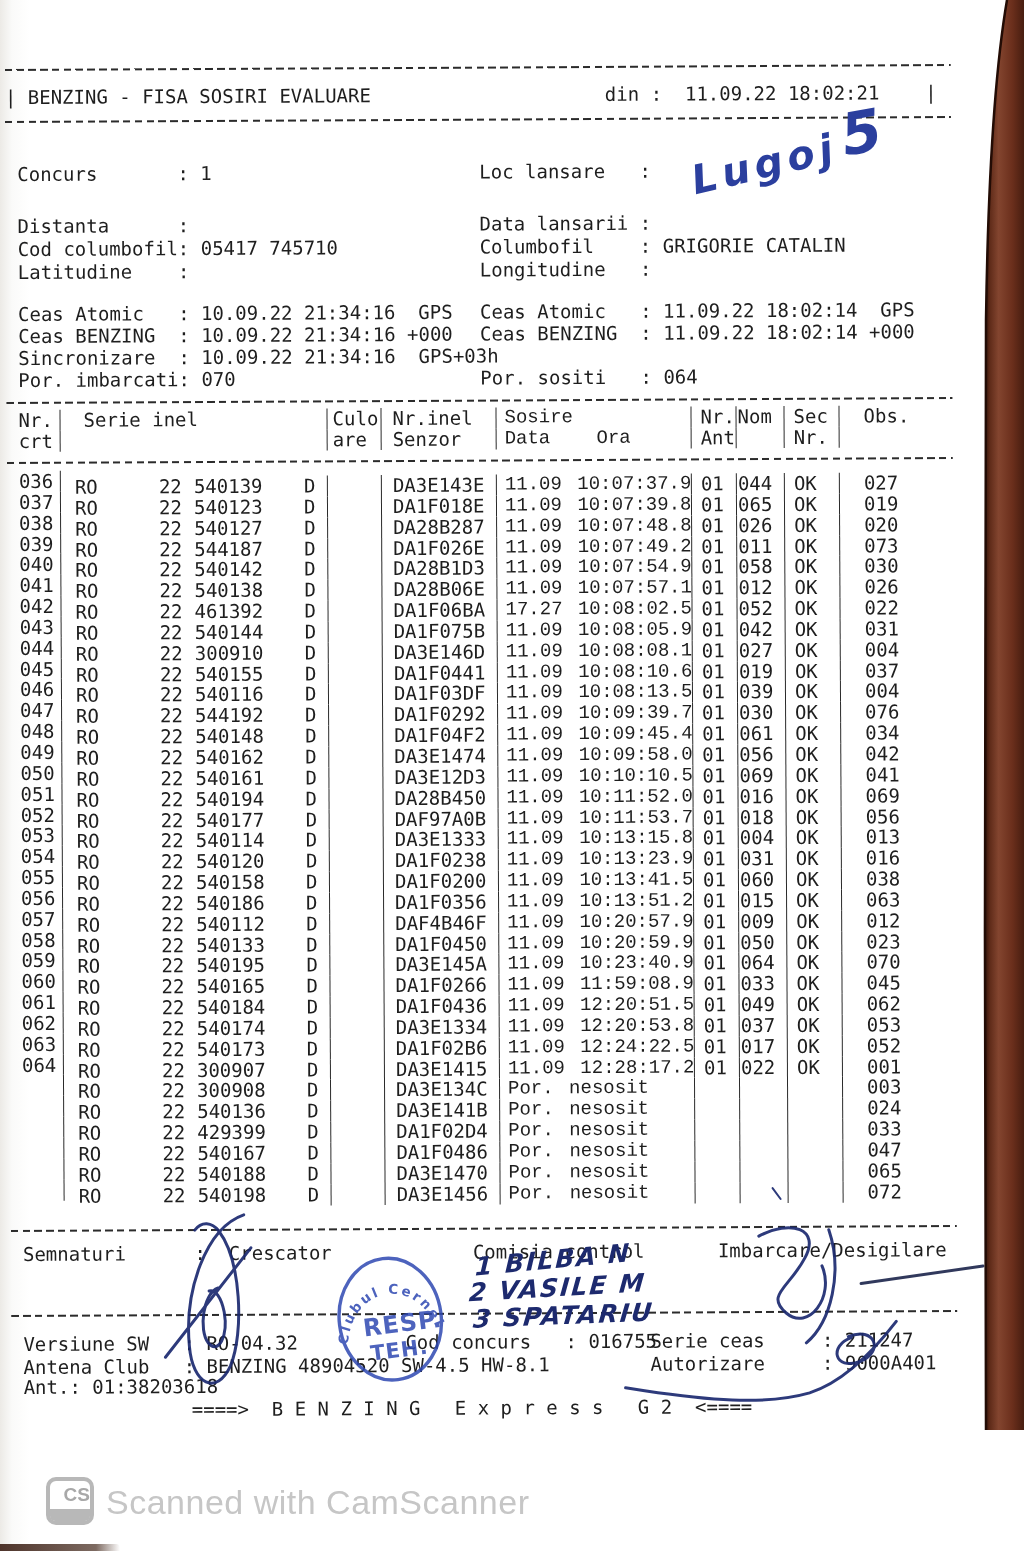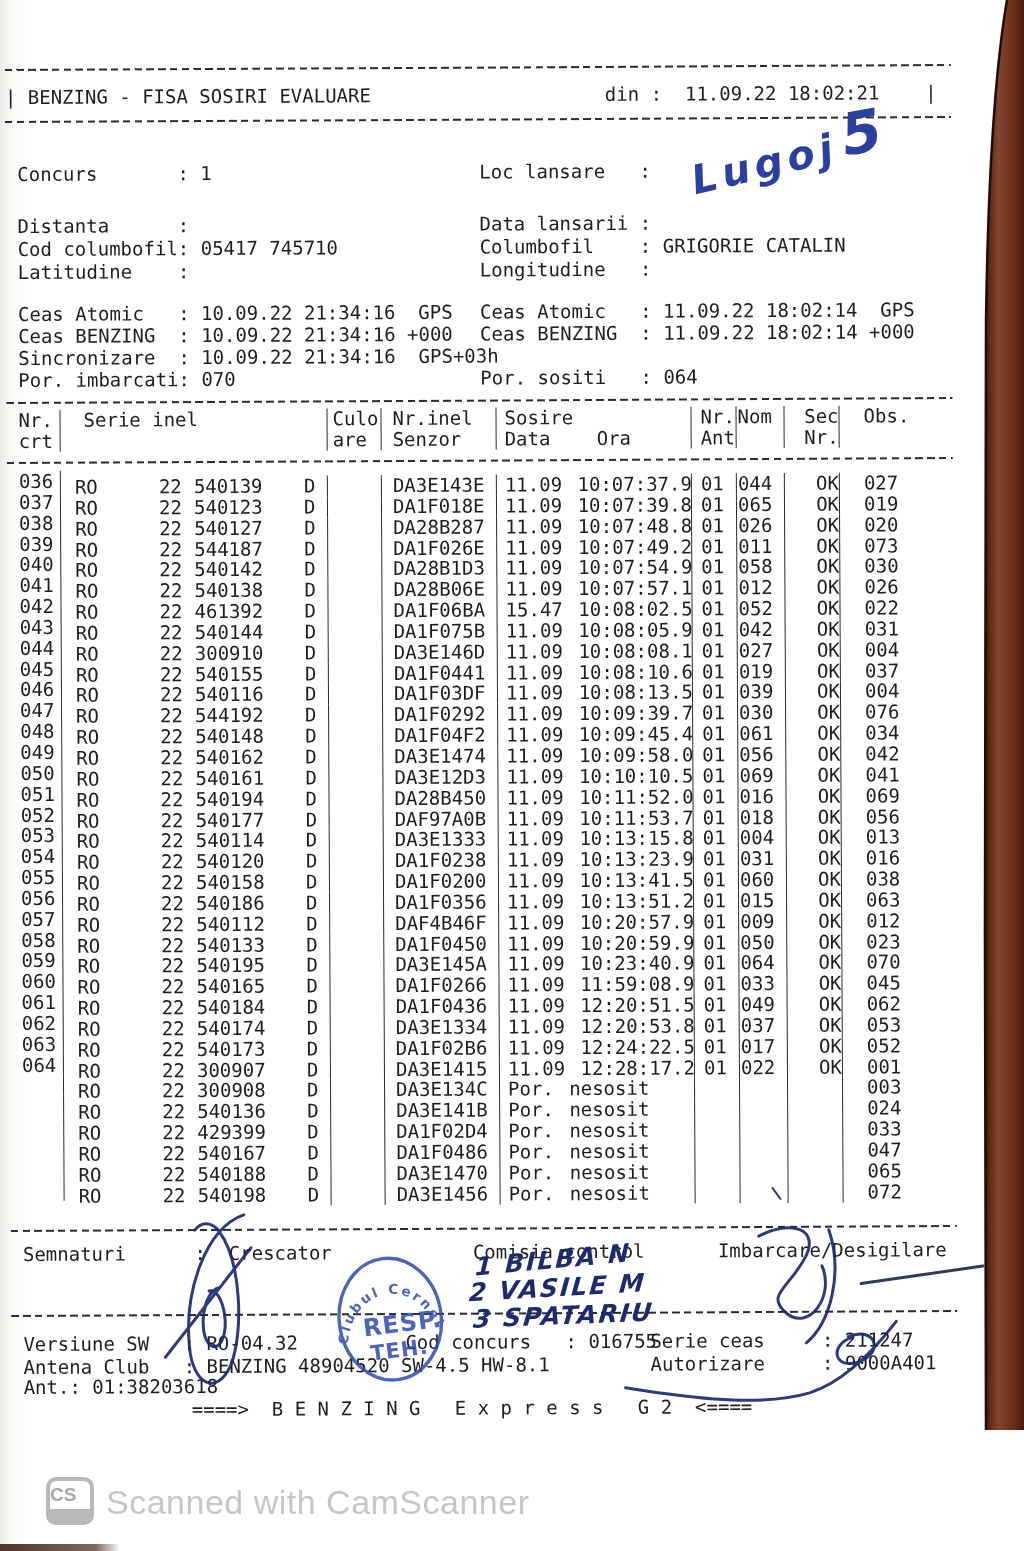--- a/index.html
+++ b/index.html
@@ -16,42 +16,42 @@
   .ttable{position:absolute;left:18px;}
   .trow{display:grid;grid-template-columns:44px 98px 35px 108px 25px 54px 115px 195px 45px 48px 55px 117px;
         height:20.85px;line-height:20.85px;font-size:19px;color:#1e1e1e;}
   .trow .c{box-sizing:border-box;white-space:pre;overflow:visible;}
   .c-crt{padding-left:2px;border-right:1.6px solid #2b2b2b;}
   .tbody .c-crt{position:relative;top:-6px;}
   .c-country{padding-left:14px;}
   .c-color{padding-left:2px;}
   .c-culo{border-left:1.6px solid #2b2b2b;padding-left:5px;}
   .c-senzor{border-left:1.6px solid #2b2b2b;padding-left:11px;}
-  .c-arr{border-left:1.6px solid #2b2b2b;padding-left:8px;word-spacing:4px;}
+  .c-arr{border-left:1.6px solid #2b2b2b;padding-left:8px;word-spacing:4px;font-family:Liberation Mono, monospace;}
   .c-ant{border-left:1.6px solid #2b2b2b;padding-left:9px;}
   .c-nom{border-left:1.6px solid #2b2b2b;padding-left:1px;}
-  .c-sec{border-left:1.6px solid #2b2b2b;padding-left:9px;text-align:right;}
+  .c-sec{border-left:1.6px solid #2b2b2b;padding-left:9px;}
   .c-obs{border-left:1.6px solid #2b2b2b;padding-left:24px;}
   .c-serie-span{grid-column:2/6;padding-left:23px;}
   
   .hand-name{position:absolute;font-family:"DejaVu Sans",sans-serif;font-style:italic;
              font-weight:600;font-size:25px;color:#1d2a6e;letter-spacing:2px;
              transform:rotate(-4deg) skewX(-8deg);white-space:pre;}
   .overlay-svg{position:absolute;left:0;top:0;pointer-events:none;}
   
   .stamp{position:absolute;left:307px;top:1241px;opacity:0.85;}
   
   .band-svg{position:absolute;left:0;top:0;}
   .corner-strip{position:absolute;left:0;top:1544px;width:120px;height:7px;
                 background:linear-gradient(90deg,#4e342b,#7d6a61 80%,rgba(125,106,97,0));
                 border-top-right-radius:4px;}
   
   .cs-icon{position:absolute;left:46px;top:1477px;width:48px;height:48px;box-sizing:border-box;
            border:4px solid #b8b8b8;border-radius:10px;background:#fff;}
-  .cs-icon .cs-txt{position:absolute;top:3px;left:0;width:100%;text-align:left;
+  .cs-icon .cs-txt{position:absolute;top:3px;left:0;width:100%;text-align:right;
            font:700 19px/22px "Liberation Sans",sans-serif;color:#a8a8a8;}
   .cs-icon .cs-bar{position:absolute;bottom:0;left:0;width:100%;height:12px;background:#b8b8b8;
            border-radius:0 0 5px 5px;}
   .cs-label{position:absolute;left:106px;top:1482px;font:400 34px/40px "Liberation Sans",sans-serif;
            color:#c6c6c6;letter-spacing:0.5px;}
 </style>
 </head>
 <body>
 
 <div class="scan">
@@ -200,21 +200,21 @@
           <span class="c c-obs">026</span>
         </div>
         <div class="trow">
           <span class="c c-crt">042</span>
           <span class="c c-country">RO</span>
           <span class="c c-year">22</span>
           <span class="c c-ring">461392</span>
           <span class="c c-color">D</span>
           <span class="c c-culo"></span>
           <span class="c c-senzor">DA1F06BA</span>
-          <span class="c c-arr">15.47 10:08:02.5</span>
+          <span class="c c-arr">17.27 10:08:02.5</span>
           <span class="c c-ant">01</span>
           <span class="c c-nom">052</span>
           <span class="c c-sec">OK</span>
           <span class="c c-obs">022</span>
         </div>
         <div class="trow">
           <span class="c c-crt">043</span>
           <span class="c c-country">RO</span>
           <span class="c c-year">22</span>
           <span class="c c-ring">540144</span>

